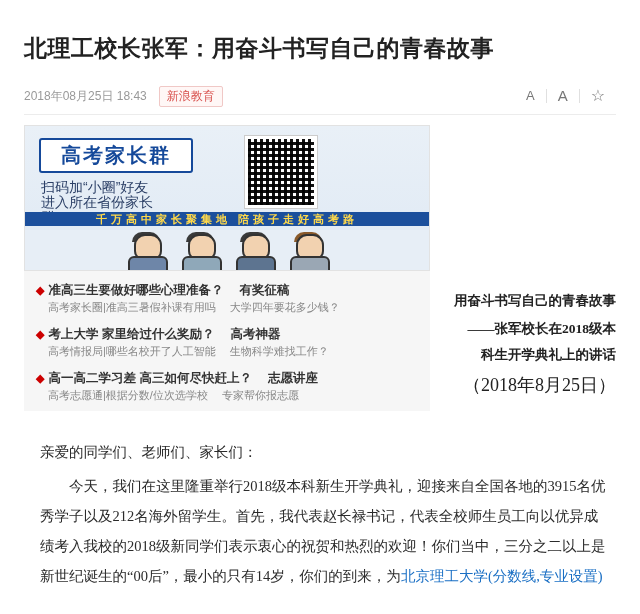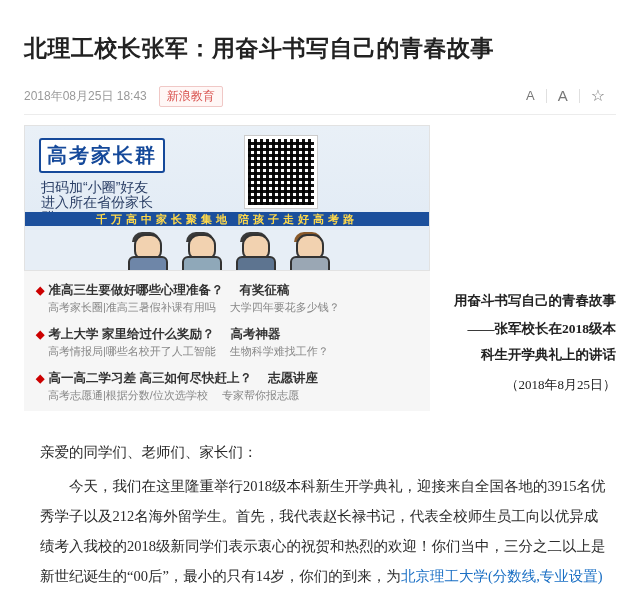--- a/index.html
+++ b/index.html
@@ -89,21 +89,21 @@
     overflow: hidden;
   }
   .promo-title {
     position: absolute;
     left: 14px;
     top: 12px;
     font-size: 20px;
     font-weight: bold;
     color: #15499a;
     background: #ffffff;
-    padding: 2px 6px;
+    padding: 2px 20px;
     border: 2px solid #15499a;
     border-radius: 3px;
     letter-spacing: 2px;
   }
   .promo-sub1 {
     position: absolute;
     left: 16px;
     top: 54px;
     font-size: 14px;
     color: #2b3f66;
@@ -229,21 +229,21 @@
     width: 176px;
     text-align: right;
     font-family: "Liberation Serif", serif;
     font-weight: bold;
     color: #222;
   }
   .side-head .l1 { font-size: 13.5px; line-height: 30px; }
   .side-head .l2 { font-size: 13.5px; line-height: 26px; }
   .side-head .l3 { font-size: 13.5px; line-height: 26px; }
   .side-head .l4 {
-    font-size: 13px;
+    font-size: 18px;
     line-height: 34px;
     font-weight: normal;
     font-family: "Liberation Serif", serif;
   }
 
   
   .body-text {
     position: absolute;
     left: 40px;
     top: 437px;

